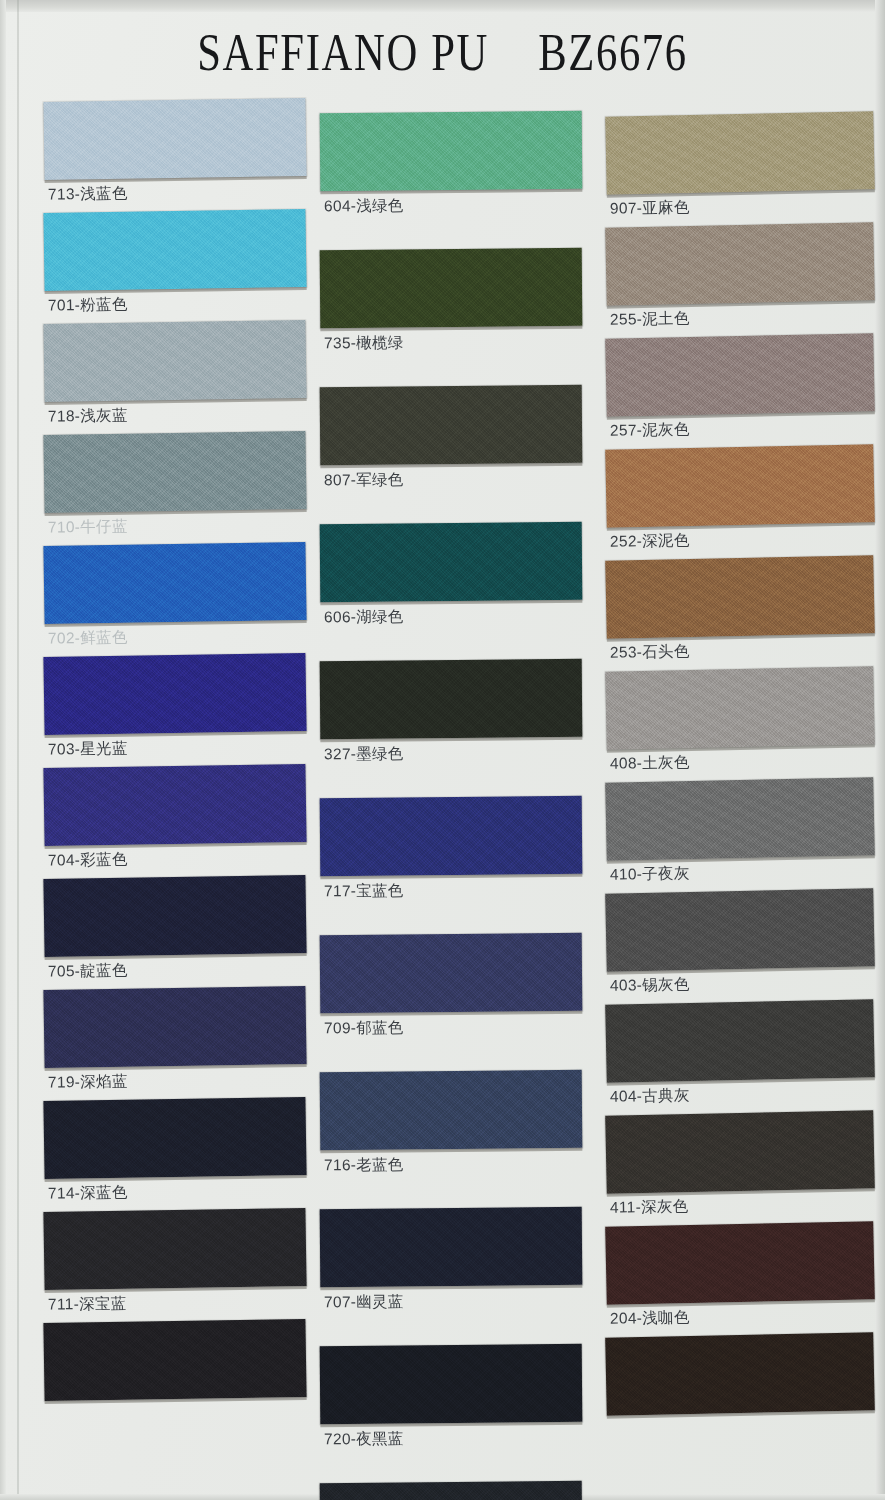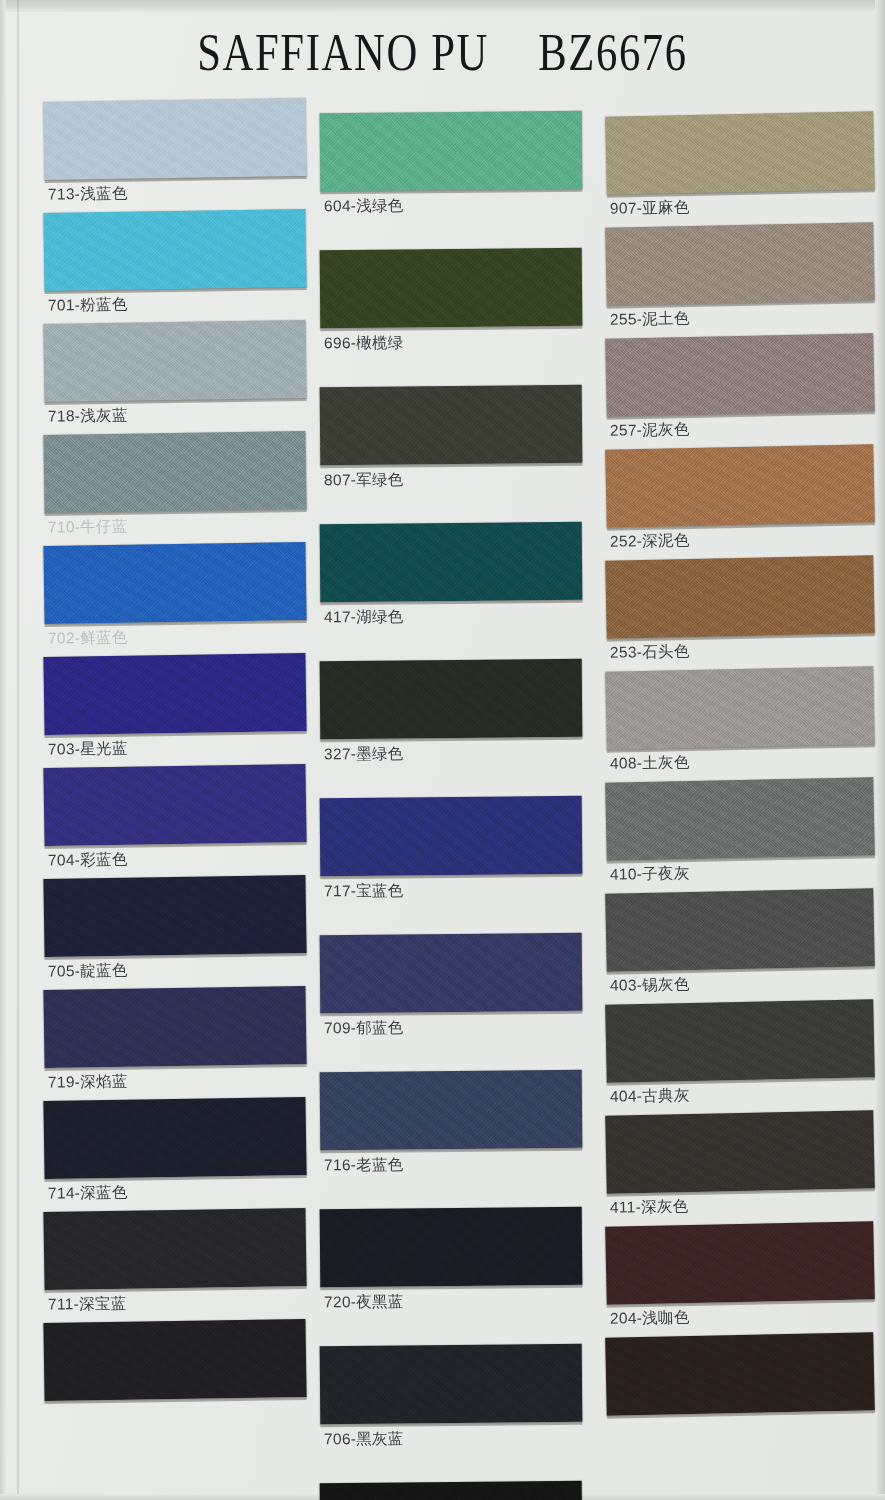--- a/index.html
+++ b/index.html
@@ -160,47 +160,51 @@
         <div class="sw" style="background-color: rgb(32, 31, 35);"></div>
       </div>
     </div>
   <div class="col col-1">
       <div class="cell">
         <div class="sw" style="background-color: rgb(92, 173, 135);"></div>
         <div class="lbl">604-浅绿色</div>
       </div>
       <div class="cell">
         <div class="sw" style="background-color: rgb(53, 68, 35);"></div>
-        <div class="lbl">696-橄榄绿</div>
+        <div class="lbl">735-橄榄绿</div>
       </div>
       <div class="cell">
         <div class="sw" style="background-color: rgb(59, 61, 51);"></div>
         <div class="lbl">807-军绿色</div>
       </div>
       <div class="cell">
         <div class="sw" style="background-color: rgb(19, 75, 77);"></div>
-        <div class="lbl">417-湖绿色</div>
+        <div class="lbl">606-湖绿色</div>
       </div>
       <div class="cell">
         <div class="sw" style="background-color: rgb(38, 43, 35);"></div>
         <div class="lbl">327-墨绿色</div>
       </div>
       <div class="cell">
         <div class="sw" style="background-color: rgb(43, 49, 118);"></div>
         <div class="lbl">717-宝蓝色</div>
       </div>
       <div class="cell">
         <div class="sw" style="background-color: rgb(53, 58, 98);"></div>
         <div class="lbl">709-郁蓝色</div>
       </div>
       <div class="cell">
         <div class="sw" style="background-color: rgb(53, 66, 94);"></div>
         <div class="lbl">716-老蓝色</div>
       </div>
       <div class="cell">
+        <div class="sw" style="background-color: rgb(29, 33, 48);"></div>
+        <div class="lbl">707-幽灵蓝</div>
+      </div>
+      <div class="cell">
         <div class="sw" style="background-color: rgb(25, 28, 35);"></div>
         <div class="lbl">720-夜黑蓝</div>
       </div>
       <div class="cell">
         <div class="sw" style="background-color: rgb(32, 36, 42);"></div>
         <div class="lbl">706-黑灰蓝</div>
       </div>
       <div class="cell">
         <div class="sw" style="background-color: rgb(22, 22, 22);"></div>
       </div>

